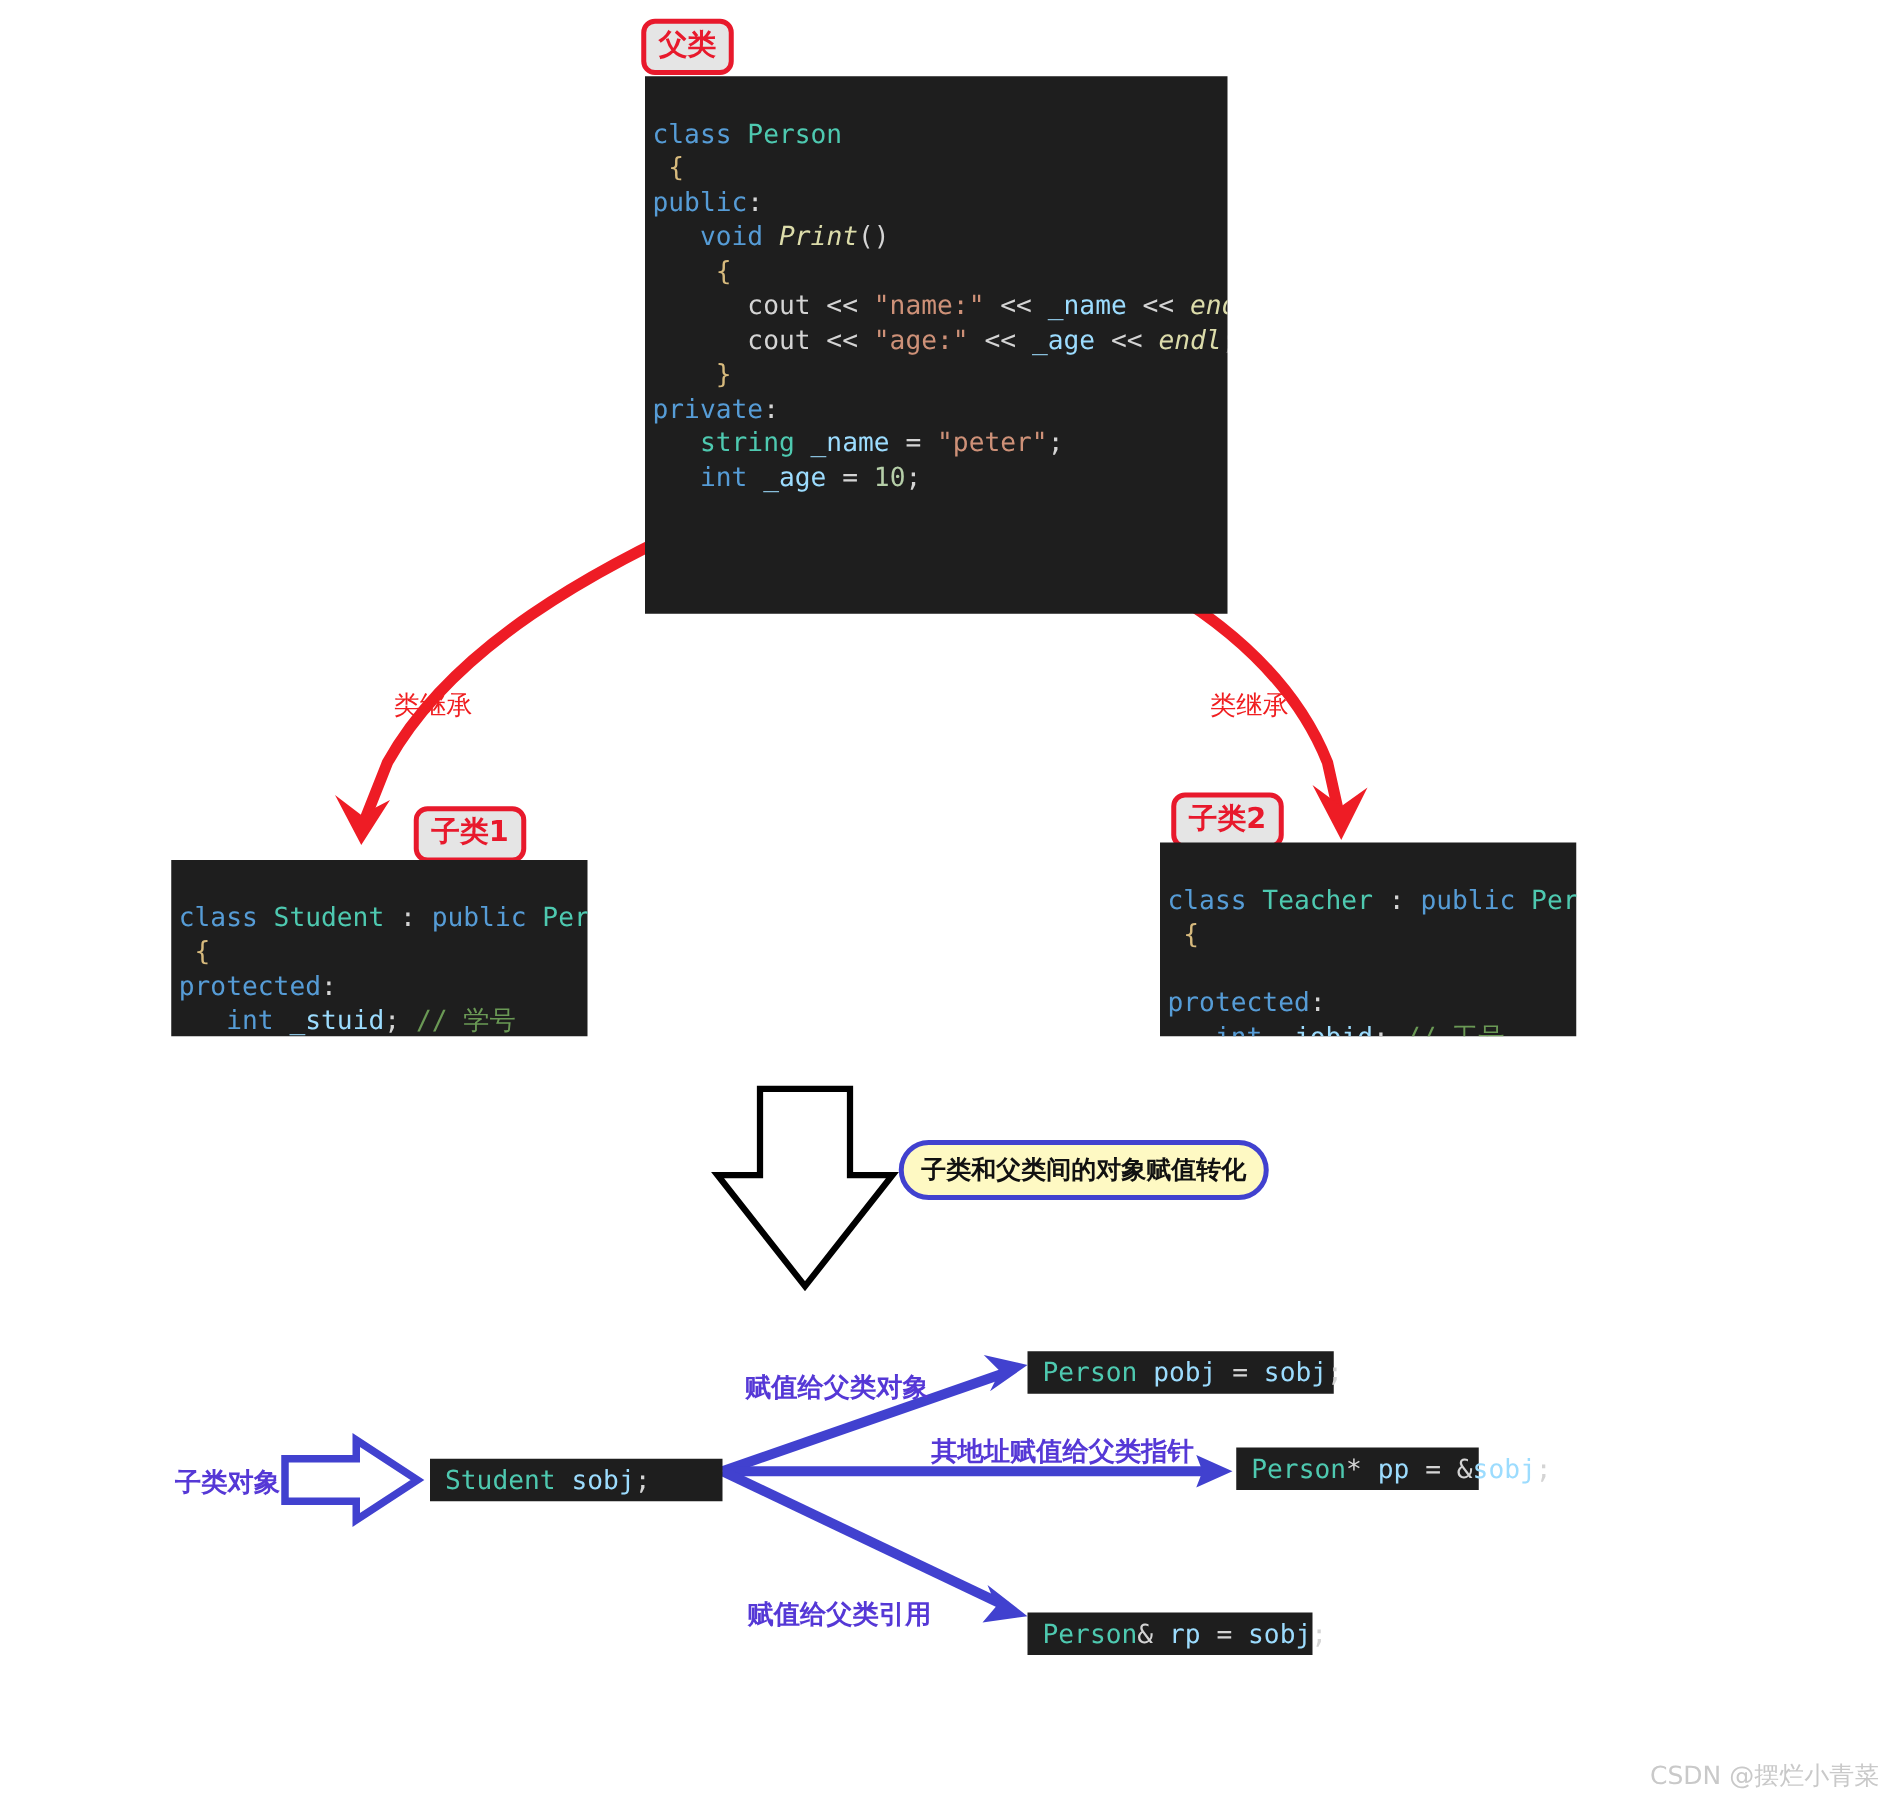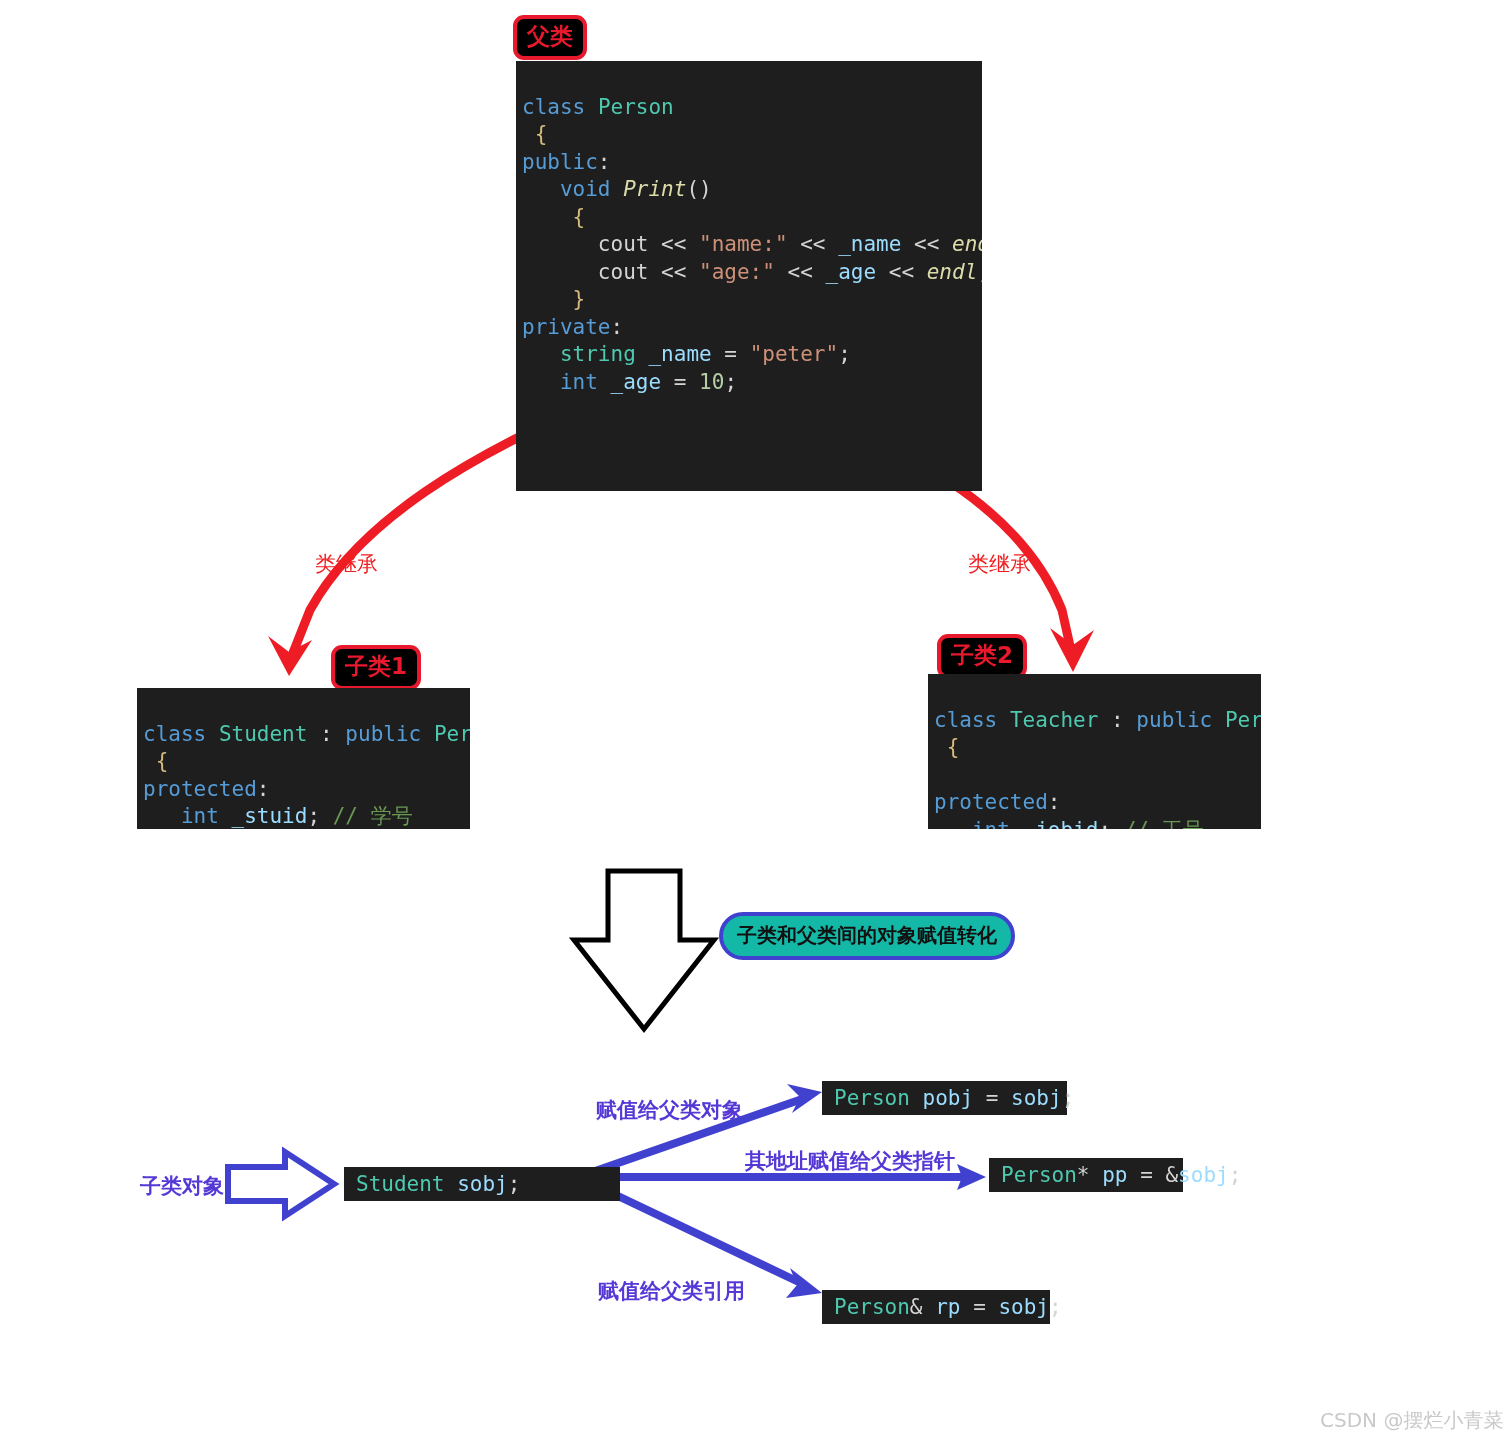--- a/index.html
+++ b/index.html
@@ -60,36 +60,36 @@
   
   .red-tag {
     position: absolute;
     border: 4px solid #e8192c;
     border-radius: 11px;
     color: #e8192c;
     font-weight: bold;
     font-size: 23px;
     line-height: 1;
     padding: 6px 10px 8px 10px;
-    background: #000000;
+    background: #e5e5e5;
     font-family: "DejaVu Sans", "Liberation Sans", sans-serif;
     white-space: nowrap;
   }
 
   
   .blue-tag {
     position: absolute;
     border: 4px solid #4141cf;
     border-radius: 26px;
     color: #111111;
     font-weight: bold;
     font-size: 20px;
     line-height: 1;
     padding: 9px 14px 11px 14px;
-    background: #14b8a6;
+    background: #fef9c3;
     font-family: "DejaVu Sans", "Liberation Sans", sans-serif;
     white-space: nowrap;
   }
 
   
   .red-label {
     position: absolute;
     color: #f01e20;
     font-weight: normal;
     font-size: 21px;
@@ -175,21 +175,21 @@
   <div class="red-tag" style="left:937px; top:634px;">子类2</div>
 
   <div class="code-block" style="left:928px; top:674px; width:333px; height:155px; padding:5px 0 0 6px;">
 <span class="ln"><span class="kw">class</span> <span class="typ">Teacher</span> <span class="op">:</span> <span class="kw">public</span> <span class="typ">Person</span></span><span class="ln"><span class="brc"> {</span></span><span class="ln"> </span><span class="ln"><span class="kw">protected</span><span class="op">:</span></span><span class="ln"><span class="pln">   </span><span class="kw">int</span> <span class="var">_jobid</span><span class="op">;</span> <span class="cmt">// 工号</span></span>
   </div>
 
   <div class="blue-tag" style="left:719px; top:912px;">子类和父类间的对象赋值转化</div>
 
   <div class="purple-label" style="left:140px; top:1172px;">子类对象</div>
 
-  <div class="code-inline" style="left:344px; top:1167px; width:276px; height:34px;"><span class="typ">Student</span> <span class="var">sobj</span><span class="op">;</span></div>
+  <div class="code-inline" style="left:344px; top:1167px; width:234px; height:34px;"><span class="typ">Student</span> <span class="var">sobj</span><span class="op">;</span></div>
 
   <div class="purple-label" style="left:596px; top:1096px;">赋值给父类对象</div>
   <div class="code-inline" style="left:822px; top:1081px; width:245px; height:34px;"><span class="typ">Person</span> <span class="var">pobj</span> <span class="op">=</span> <span class="var">sobj</span><span class="op">;</span></div>
 
   <div class="purple-label" style="left:745px; top:1147px;">其地址赋值给父类指针</div>
   <div class="code-inline" style="left:989px; top:1158px; width:194px; height:34px;"><span class="typ">Person</span><span class="op">*</span> <span class="var">pp</span> <span class="op">=</span> <span class="op">&amp;</span><span class="var">sobj</span><span class="op">;</span></div>
 
   <div class="purple-label" style="left:598px; top:1277px;">赋值给父类引用</div>
   <div class="code-inline" style="left:822px; top:1274px; width:228px; height:34px;margin-top:16px;"><span class="typ">Person</span><span class="op">&amp;</span> <span class="var">rp</span> <span class="op">=</span> <span class="var">sobj</span><span class="op">;</span></div>
 

